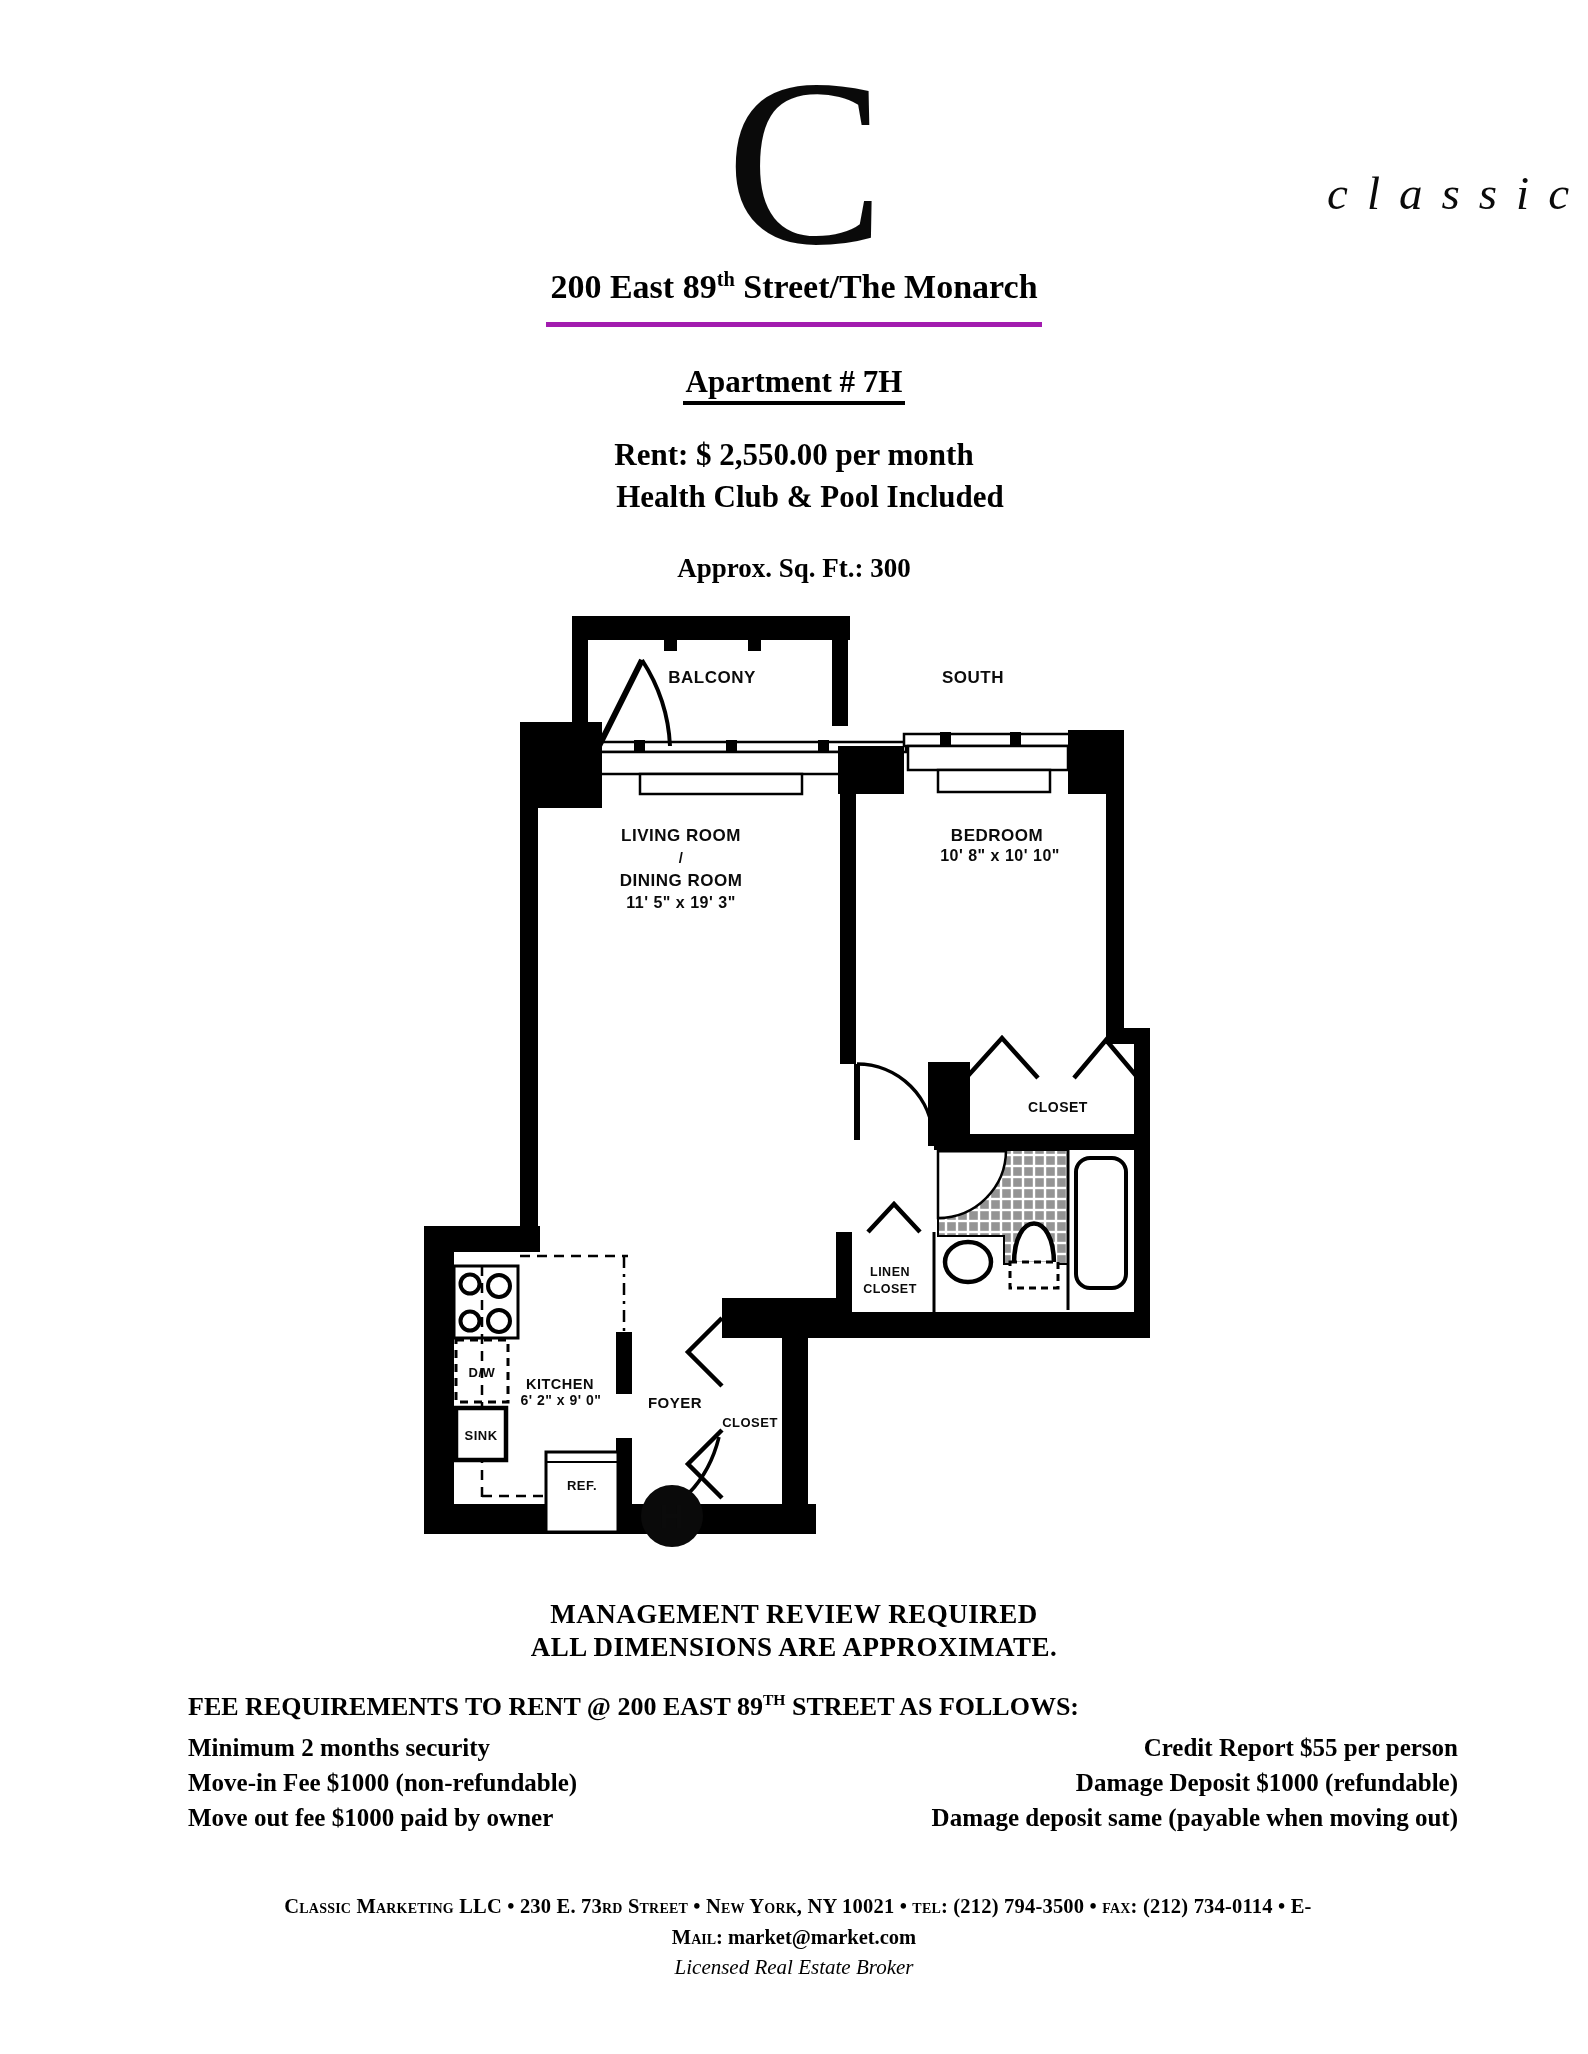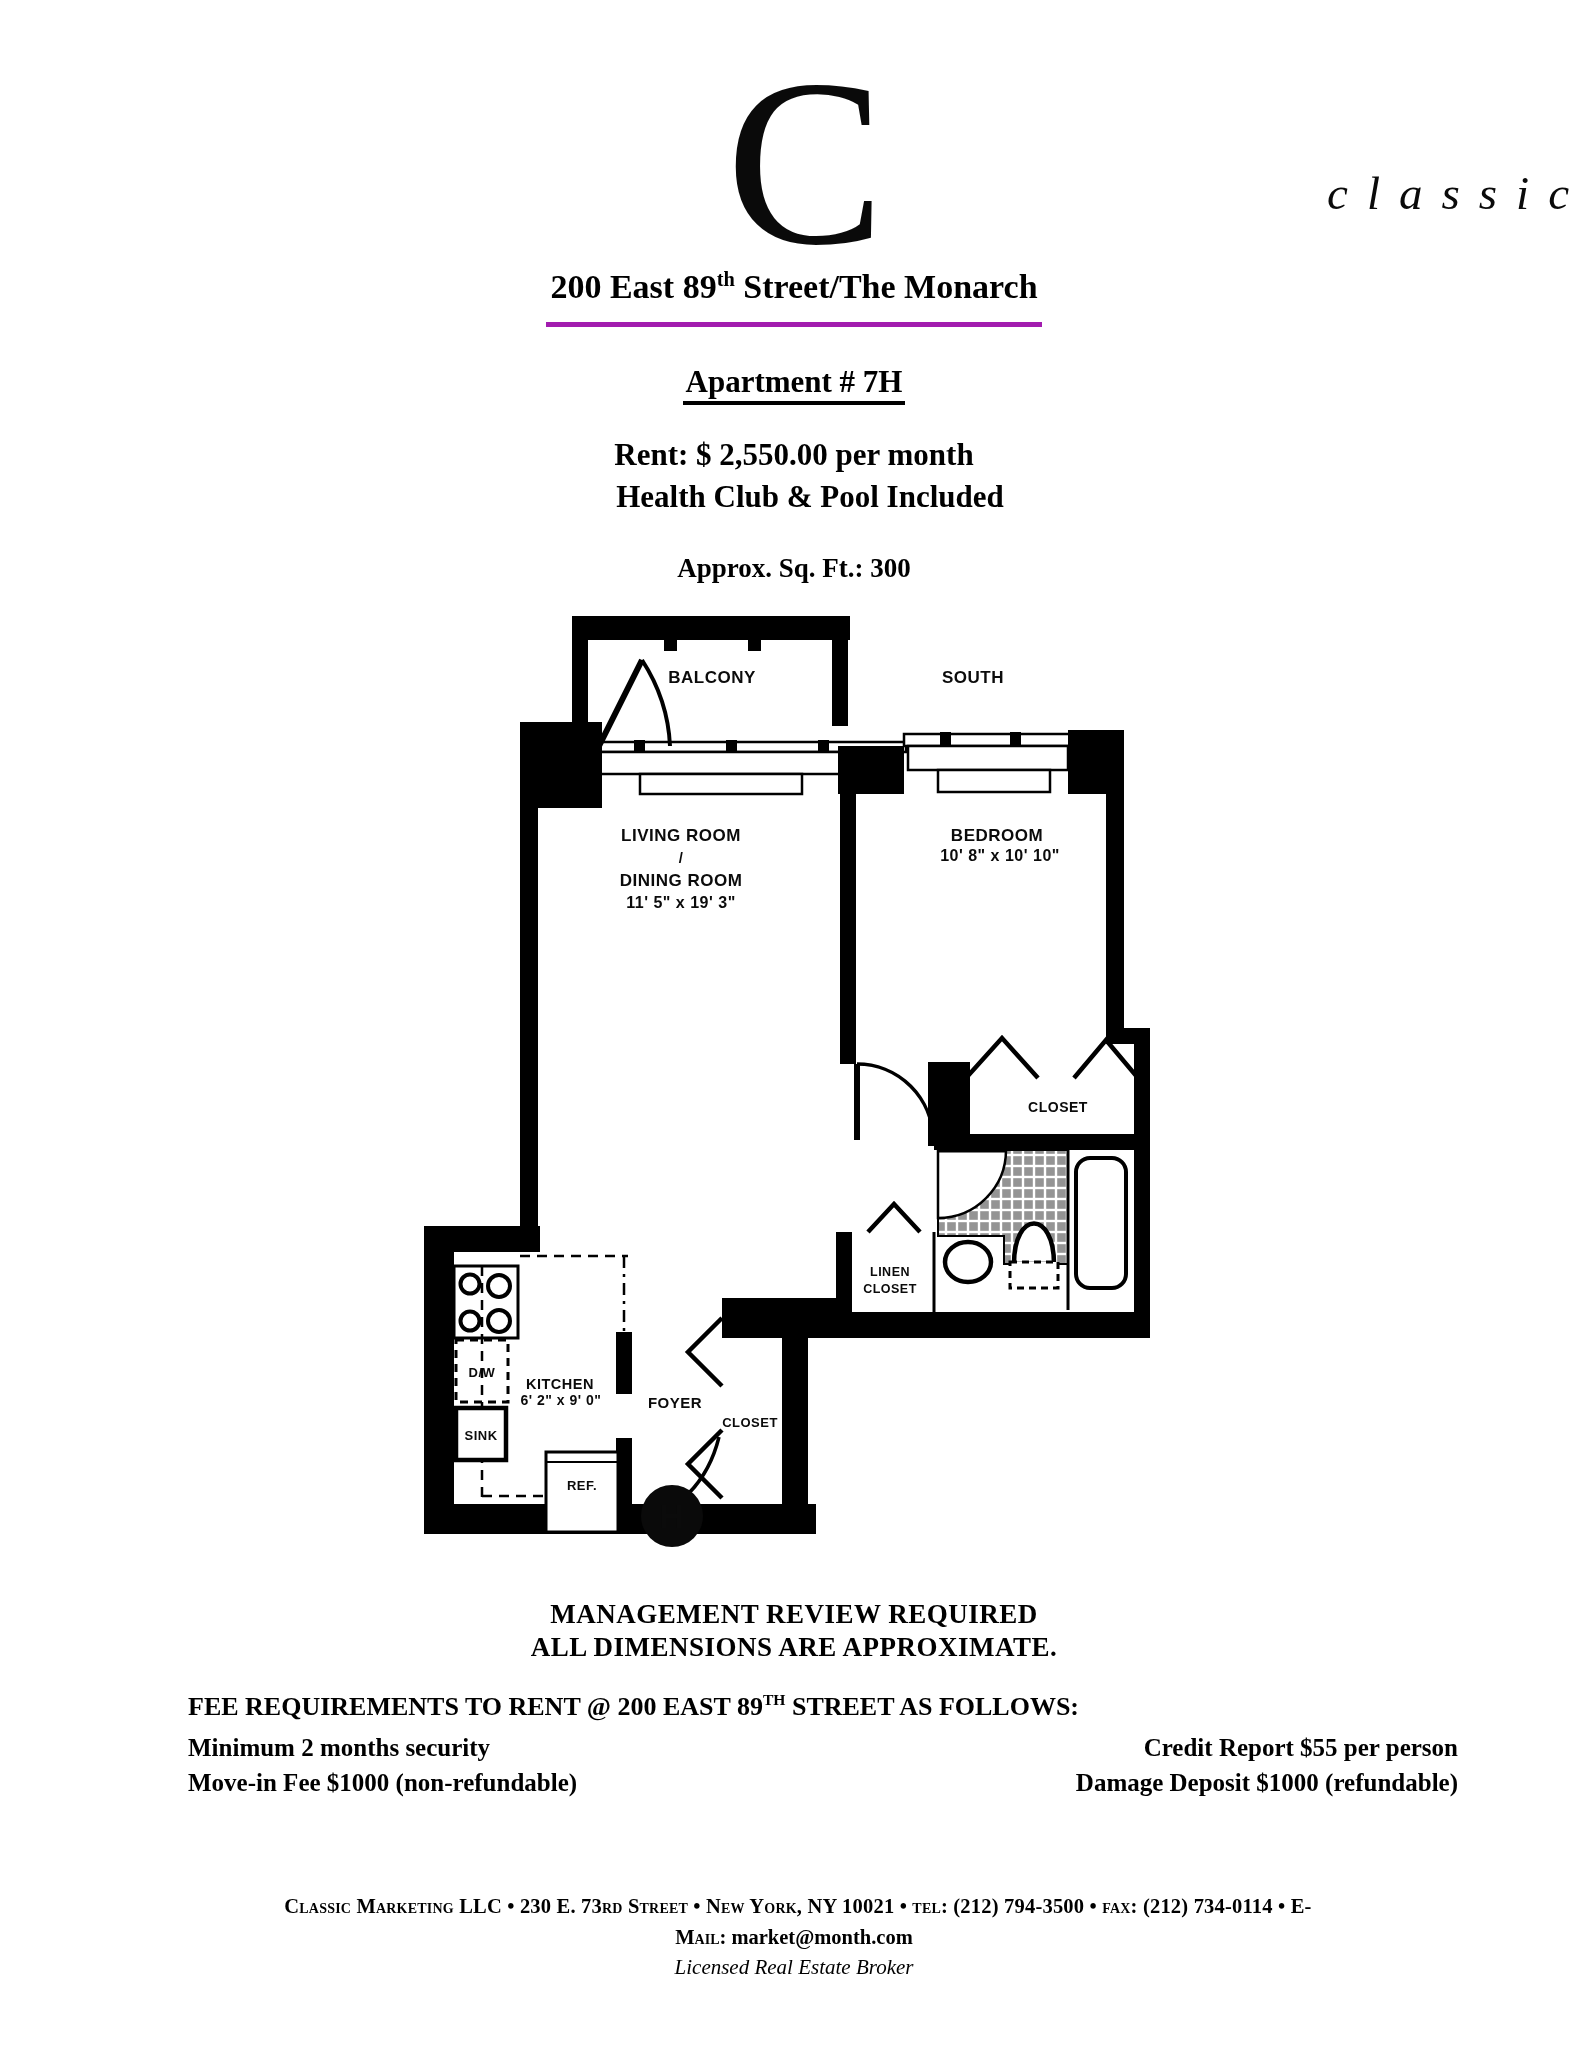--- a/index.html
+++ b/index.html
@@ -200,19 +200,23 @@
 <div class="fees">
   <div class="heading"><span>FEE REQUIREMENTS TO RENT @ 200 EAST 89</span><sup class="sp">TH</sup><span> STREET AS FOLLOWS:</span></div>
   <div class="fee-row">
     <span class="l">Minimum 2 months security</span>
     <span class="r">Credit Report $55 per person</span>
   </div>
   <div class="fee-row">
     <span class="l">Move-in Fee $1000 (non-refundable)</span>
     <span class="r">Damage Deposit $1000 (refundable)</span>
   </div>
+  <div class="fee-row">
+    <span class="l">Move out fee $1000 paid by owner</span>
+    <span class="r">Damage deposit same (payable when moving out)</span>
+  </div>
 </div>
 
 <div class="abs centered footer1">Classic Marketing LLC  •  230 E. 73rd Street  •  New York, NY 10021  •  tel: (212) 794-3500  •  fax: (212) 734-0114  •  E-</div>
 <div class="abs centered footer2">
-  <span class="sc">Mail:</span><span> market@month.com</span>
+  <span class="sc">Mail:</span><span> market@market.com</span>
 </div>
 <div class="abs centered footer3">Licensed Real Estate Broker</div>
 
 </body></html>

